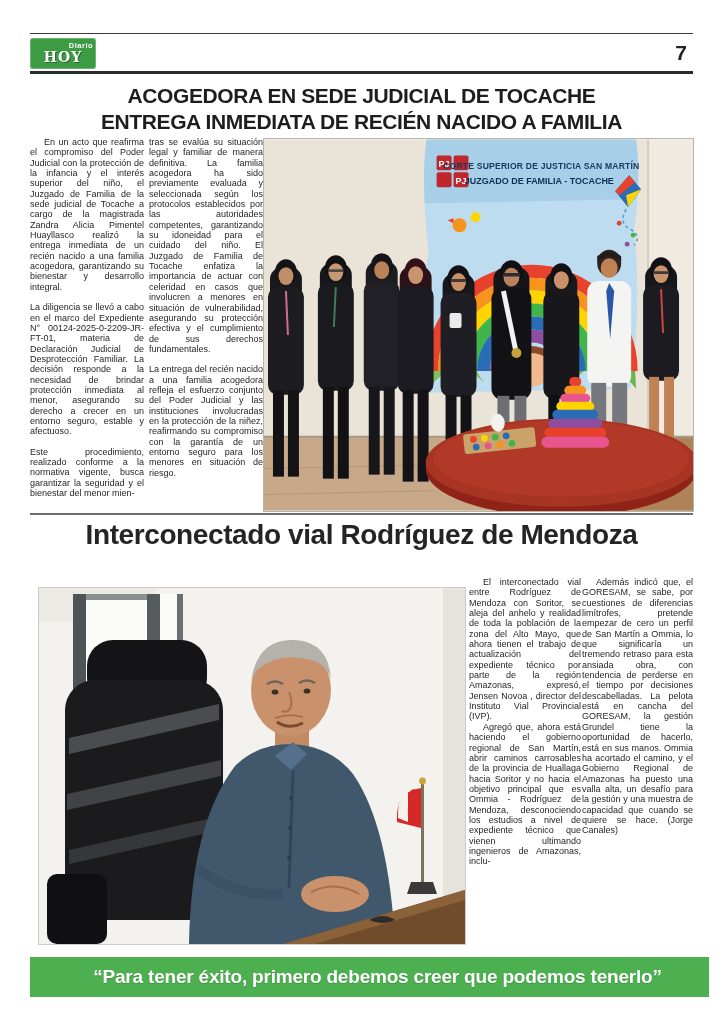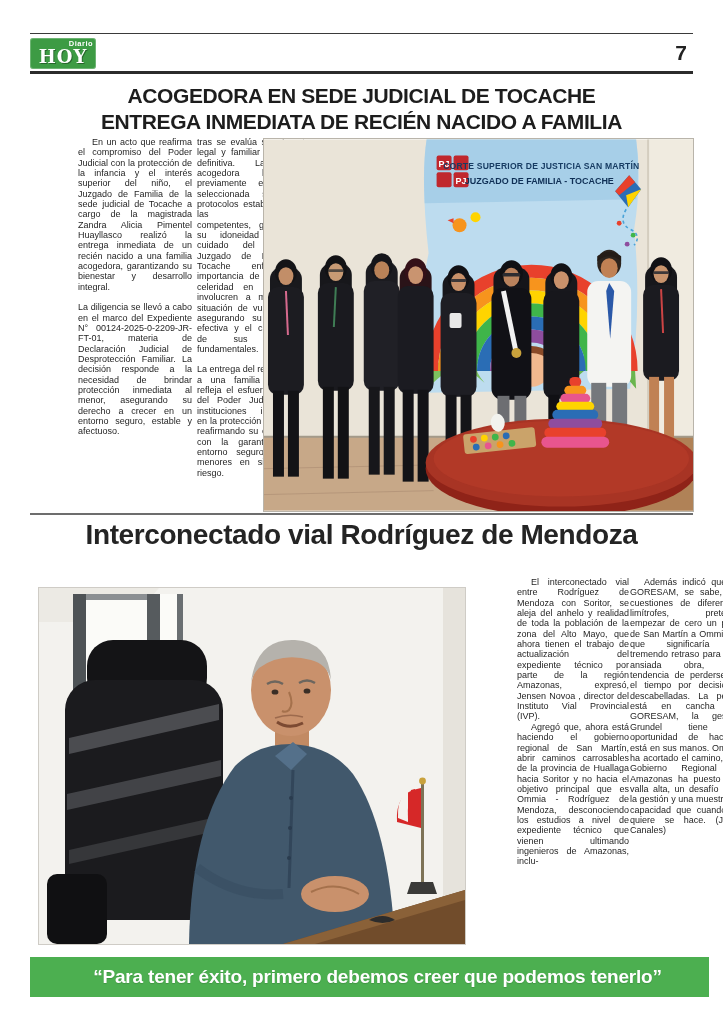--- a/index.html
+++ b/index.html
@@ -7,33 +7,33 @@
        font-family:"Liberation Sans",sans-serif;color:#222;}
   .abs{position:absolute;}
 
   
   .top-rule{left:30px;top:33px;width:663px;height:1px;background:#3a3a3a;}
   .masthead{left:30px;top:36px;width:663px;height:34px;display:flex;align-items:center;}
   .logo{width:66px;height:31px;background:#3d9b44;border-radius:3px;
         display:flex;flex-direction:column;align-items:center;justify-content:center;
         line-height:1;box-shadow:inset 0 0 0 1px rgba(255,255,255,.25);}
   .logo .l-top{font-size:7.5px;font-weight:bold;color:#fff;letter-spacing:.5px;padding-left:36px;}
-  .logo .l-main{font-family:"DejaVu Serif",serif;font-size:18px;font-weight:bold;color:#fff;
+  .logo .l-main{font-family:"DejaVu Serif",serif;font-size:14px;font-weight:bold;color:#fff;
                 letter-spacing:1px;text-shadow:1px 1px 0 rgba(0,0,0,.35);}
   .m-date{margin-left:12px;font-size:14.5px;color:#2d2d2d;}
   .m-spacer{flex:1;}
   .m-section{font-size:20px;font-weight:bold;color:#222;letter-spacing:-.3px;}
   .m-page{font-size:21px;font-weight:bold;color:#222;margin-left:48px;margin-right:6px;}
   .thick-rule{left:30px;top:71px;width:663px;height:3px;background:#2b2b2b;}
 
   
   .h1{left:30px;top:83px;width:663px;text-align:center;font-size:21px;font-weight:bold;
       line-height:26px;color:#1d1d1d;letter-spacing:-.4px;}
   .col{font-size:9px;line-height:10.35px;text-align:justify;color:#1f1f1f;
-       overflow:hidden;hyphens:auto;margin-left:48px;}
+       overflow:hidden;hyphens:auto;}
   .col p{margin:0 0 10px;}
   .col p.tight{margin-bottom:0;}
   .col p.ind{text-indent:14px;}
   .a1c1{left:30px;top:137px;width:114px;height:379px;}
   .a1c2{left:149px;top:137px;width:114px;height:379px;}
   .photo1{left:264px;top:139px;width:429px;height:372px;outline:1px solid #b9b4aa;}
   .sep-rule{left:30px;top:513px;width:663px;height:2px;background:#6d6d6d;}
 
   
   .h2{left:30px;top:521px;width:663px;text-align:center;font-size:28px;font-weight:bold;
@@ -64,20 +64,21 @@
 <div class="abs thick-rule"></div>
 
 <div class="abs h1">
   <div>ACOGEDORA EN SEDE JUDICIAL DE TOCACHE</div>
   <div>ENTREGA INMEDIATA DE RECIÉN NACIDO A FAMILIA</div>
 </div>
 
 <div class="abs col a1c1">
   <p class="ind">En un acto que reafirma el compromiso del Poder Judicial con la protección de la infancia y el interés superior del niño, el Juzgado de Familia de la sede judicial de Tocache a cargo de la magistrada Zandra Alicia Pimentel Huayllasco realizó la entrega inmediata de un recién nacido a una familia acogedora, garantizando su bienestar y desarrollo integral.</p>
   <p>La diligencia se llevó a cabo en el marco del Expediente N° 00124-2025-0-2209-JR-FT-01, materia de Declaración Judicial de Desprotección Familiar. La decisión responde a la necesidad de brindar protección inmediata al menor, asegurando su derecho a crecer en un entorno seguro, estable y afectuoso.</p>
+  <p>Este procedimiento, realizado conforme a la normativa vigente, busca garantizar la seguridad y el bienestar del menor mien-</p>
 </div>
 <div class="abs col a1c2">
   <p>tras se evalúa su situación legal y familiar de manera definitiva. La familia acogedora ha sido previamente evaluada y seleccionada según los protocolos establecidos por las autoridades competentes, garantizando su idoneidad para el cuidado del niño. El Juzgado de Familia de Tocache enfatiza la importancia de actuar con celeridad en casos que involucren a menores en situación de vulnerabilidad, asegurando su protección efectiva y el cumplimiento de sus derechos fundamentales.</p>
   <p>La entrega del recién nacido a una familia acogedora refleja el esfuerzo conjunto del Poder Judicial y las instituciones involucradas en la protección de la niñez, reafirmando su compromiso con la garantía de un entorno seguro para los menores en situación de riesgo.</p>
 </div>
 
 <div class="abs photo1">
 <svg width="429" height="372" viewBox="0 0 430 372">
 
   <rect x="0" y="0" width="430" height="372" fill="#eae4d8"></rect>

